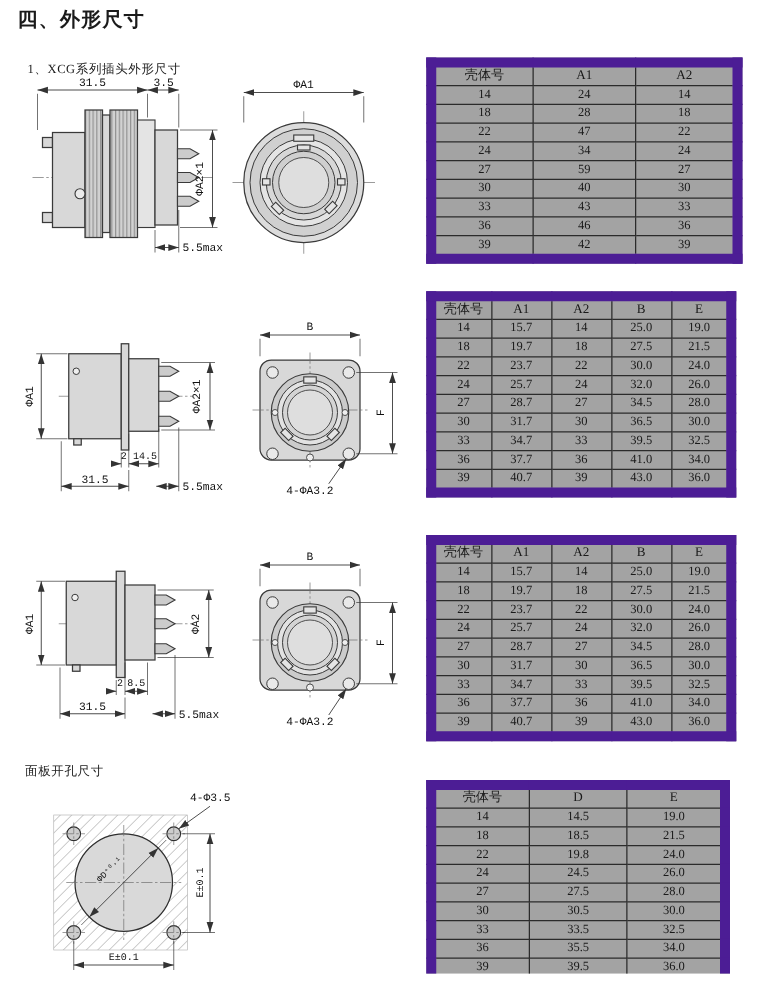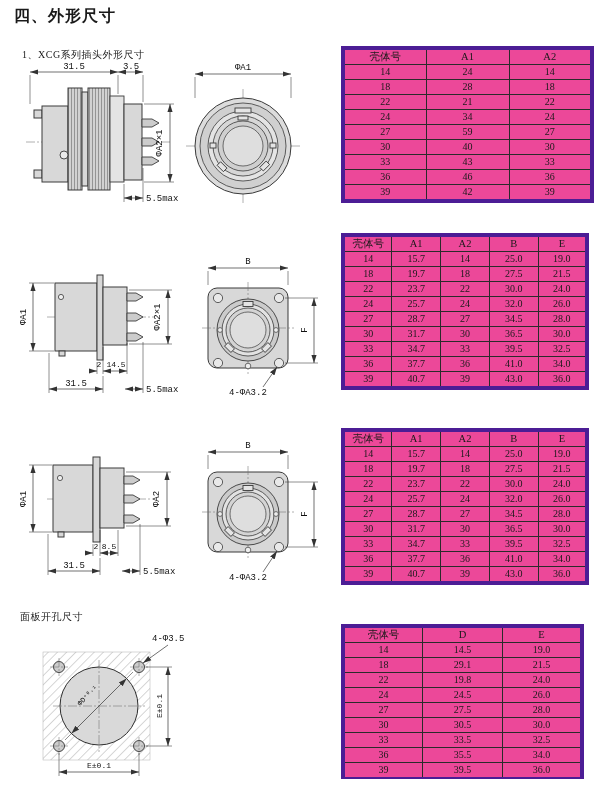--- a/index.html
+++ b/index.html
@@ -2,21 +2,21 @@
 <html><head>
 <meta charset="utf-8">
 <style>
   html,body{margin:0;padding:0;background:#ffffff;}
   .page{position:relative;width:607px;height:779px;background:#fff;overflow:hidden;
         font-family:"Liberation Serif",serif;color:#1a1a1a;}
   .abs{position:absolute;}
   .title{font-family:"Liberation Sans",sans-serif;font-weight:700;font-size:16px;letter-spacing:1px;}
   .hd{font-size:10px;letter-spacing:0.5px;white-space:nowrap;}
   table.dim{border-collapse:collapse;position:absolute;table-layout:fixed;
-            border:4px solid #4c1d95;background:#ec4899;}
+            border:8px solid #4c1d95;background:#a3a3a3;}
   table.dim th, table.dim td{border:1px solid #2b2b2b;text-align:center;vertical-align:middle;
             font-family:"Liberation Serif",serif;font-size:10px;font-weight:400;
             height:14px;line-height:14px;padding:0;}
   table.dim th{font-size:10.5px;}
   svg .part{fill:#d8d8d8;stroke:#3a3a3a;stroke-width:1;}
   svg .part2{fill:#e4e4e4;stroke:#3a3a3a;stroke-width:0.9;}
   svg .part3{fill:#cccccc;stroke:#3a3a3a;stroke-width:0.9;}
   svg .dimln{stroke:#333;stroke-width:0.7;fill:none;}
   svg .ext{stroke:#333;stroke-width:0.55;fill:none;}
   svg .cl{stroke:#6e6e6e;stroke-width:0.55;fill:none;stroke-dasharray:9 2 2 2;}
@@ -121,21 +121,21 @@
           <td>24</td>
           <td>14</td>
         </tr>
         <tr>
           <td>18</td>
           <td>28</td>
           <td>18</td>
         </tr>
         <tr>
           <td>22</td>
-          <td>21</td>
+          <td>47</td>
           <td>22</td>
         </tr>
         <tr>
           <td>24</td>
           <td>34</td>
           <td>24</td>
         </tr>
         <tr>
           <td>27</td>
           <td>59</td>
@@ -561,21 +561,21 @@
         </tr>
       </thead>
       <tbody>
         <tr>
           <td>14</td>
           <td>14.5</td>
           <td>19.0</td>
         </tr>
         <tr>
           <td>18</td>
-          <td>29.1</td>
+          <td>18.5</td>
           <td>21.5</td>
         </tr>
         <tr>
           <td>22</td>
           <td>19.8</td>
           <td>24.0</td>
         </tr>
         <tr>
           <td>24</td>
           <td>24.5</td>

